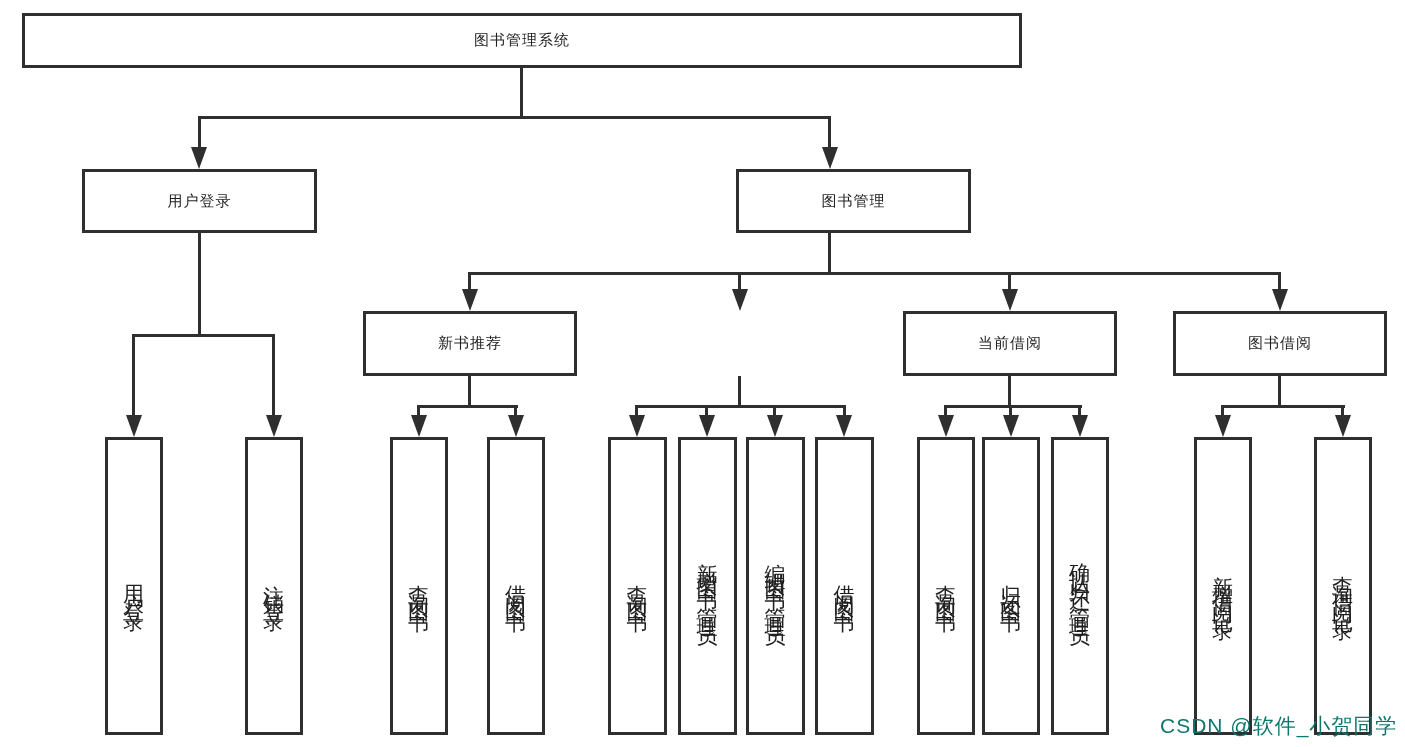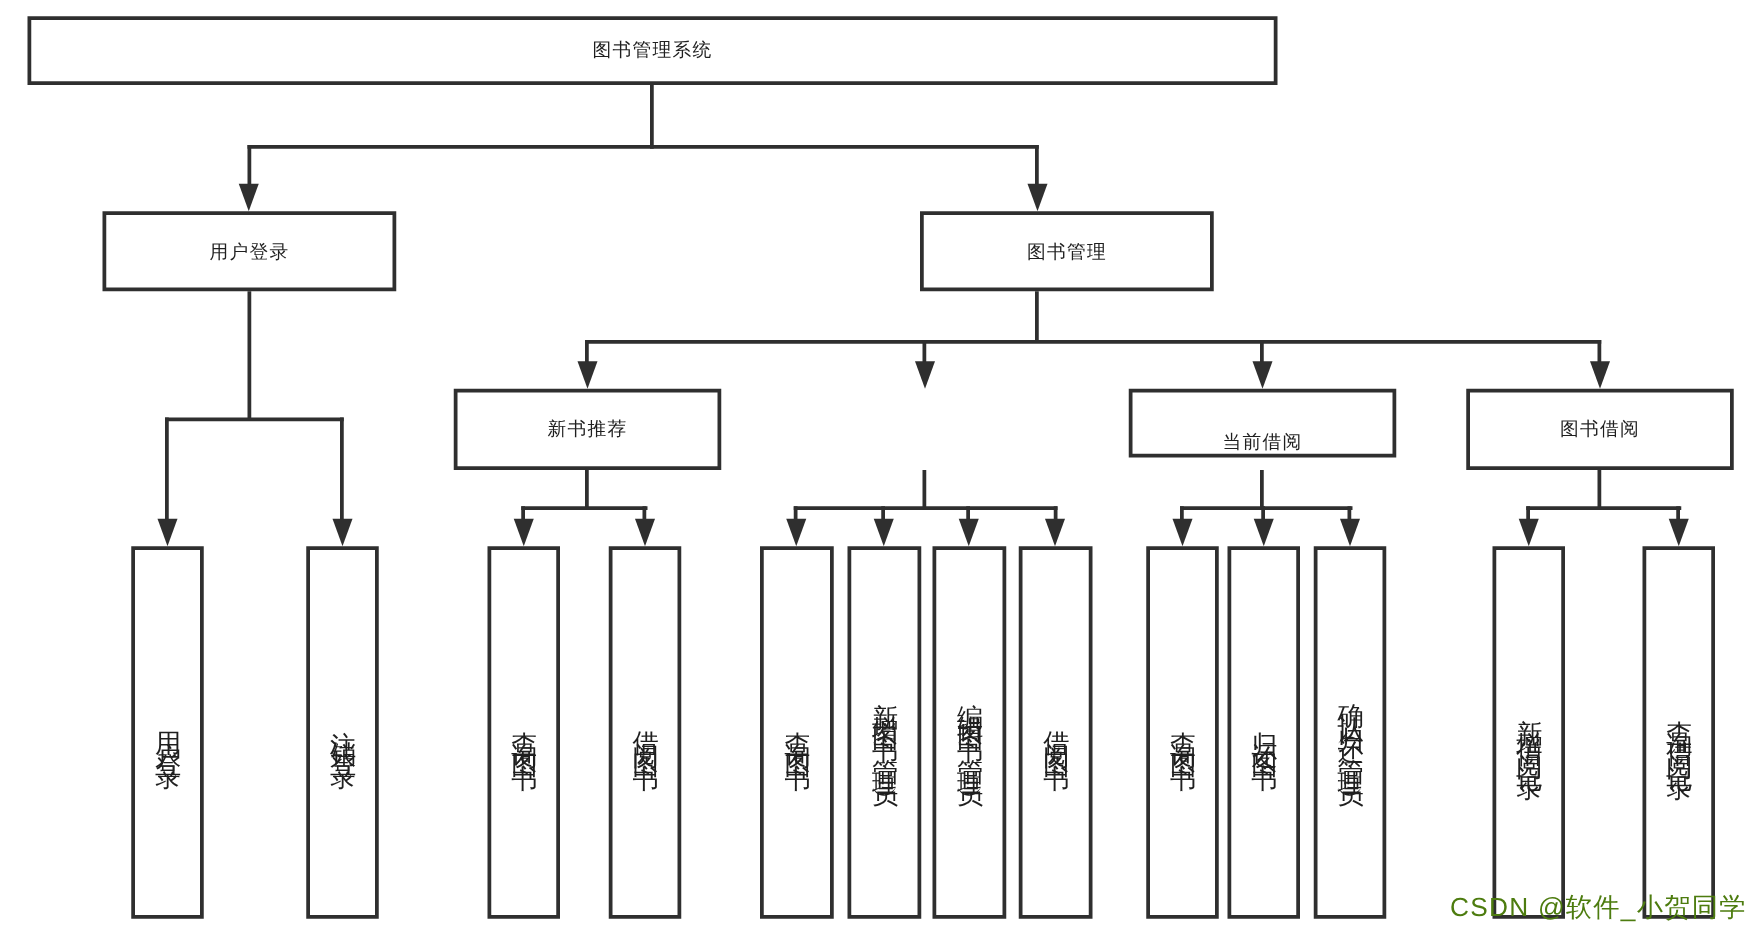--- a/index.html
+++ b/index.html
@@ -36,21 +36,21 @@
     width: 0; height: 0;
     border-left: 8px solid transparent;
     border-right: 8px solid transparent;
     border-top: 22px solid #2f2f2f;
   }
   .watermark {
     position: absolute;
     left: 1160px;
     top: 712px;
     font-size: 21px;
-    color: #4d7c0f;
+    color: #0f766e;
     letter-spacing: 1px;
     white-space: nowrap;
     z-index: 5;
   }
 </style>
 </head>
 <body>
 
 <div class="stage">
 
@@ -64,21 +64,21 @@
 
   <div class="node h-node" style="left:708px; top:169px; width:235px; height:64px;margin-left:28px;">
     <span>图书管理</span>
   </div>
 
   <div class="node h-node" style="left:363px; top:311px; width:214px; height:65px;text-align:center;">
     <span>新书推荐</span>
   </div>
 
 
-  <div class="node h-node" style="left:903px; top:311px; width:214px; height:55px;align-items:flex-end;">
+  <div class="node h-node" style="left:903px; top:311px; width:214px; height:65px;">
     <span>当前借阅</span>
   </div>
 
   <div class="node h-node" style="left:1173px; top:311px; width:214px; height:65px;">
     <span>图书借阅</span>
   </div>
 
   <div class="node leaf" style="left:105px; top:437px; width:58px; height:298px;">
     <span class="v-text">用户登录</span>
   </div>

